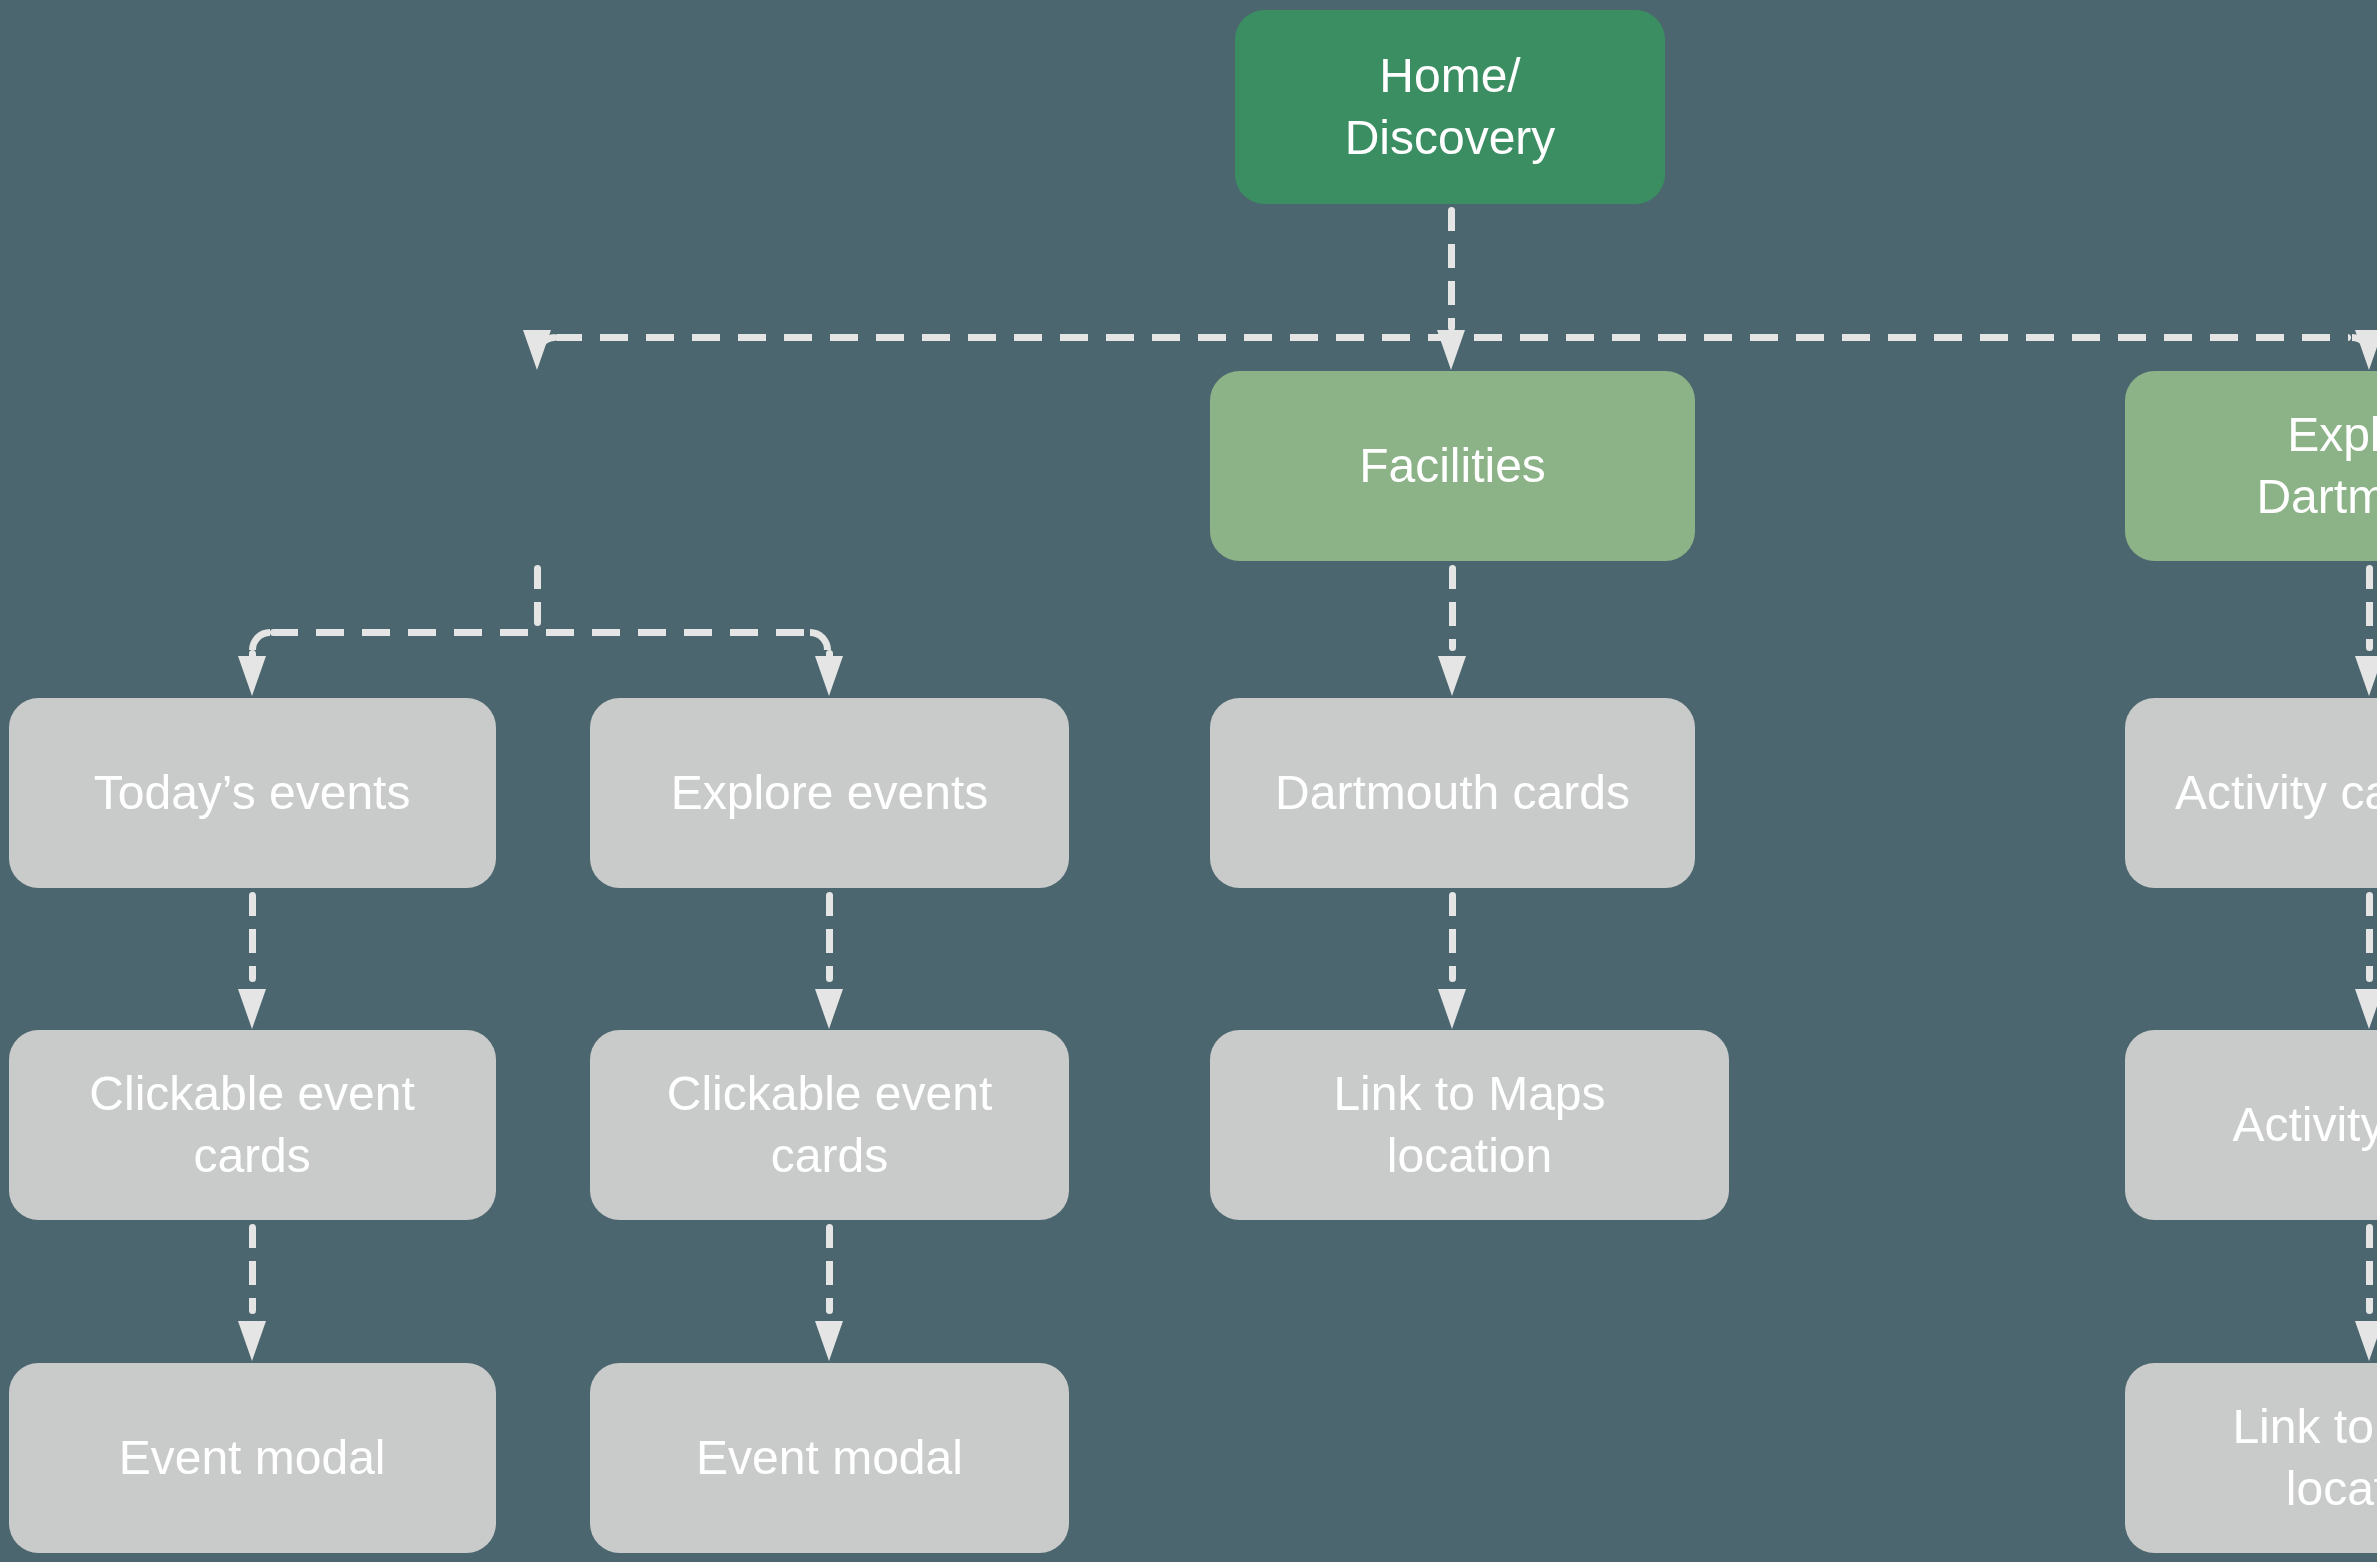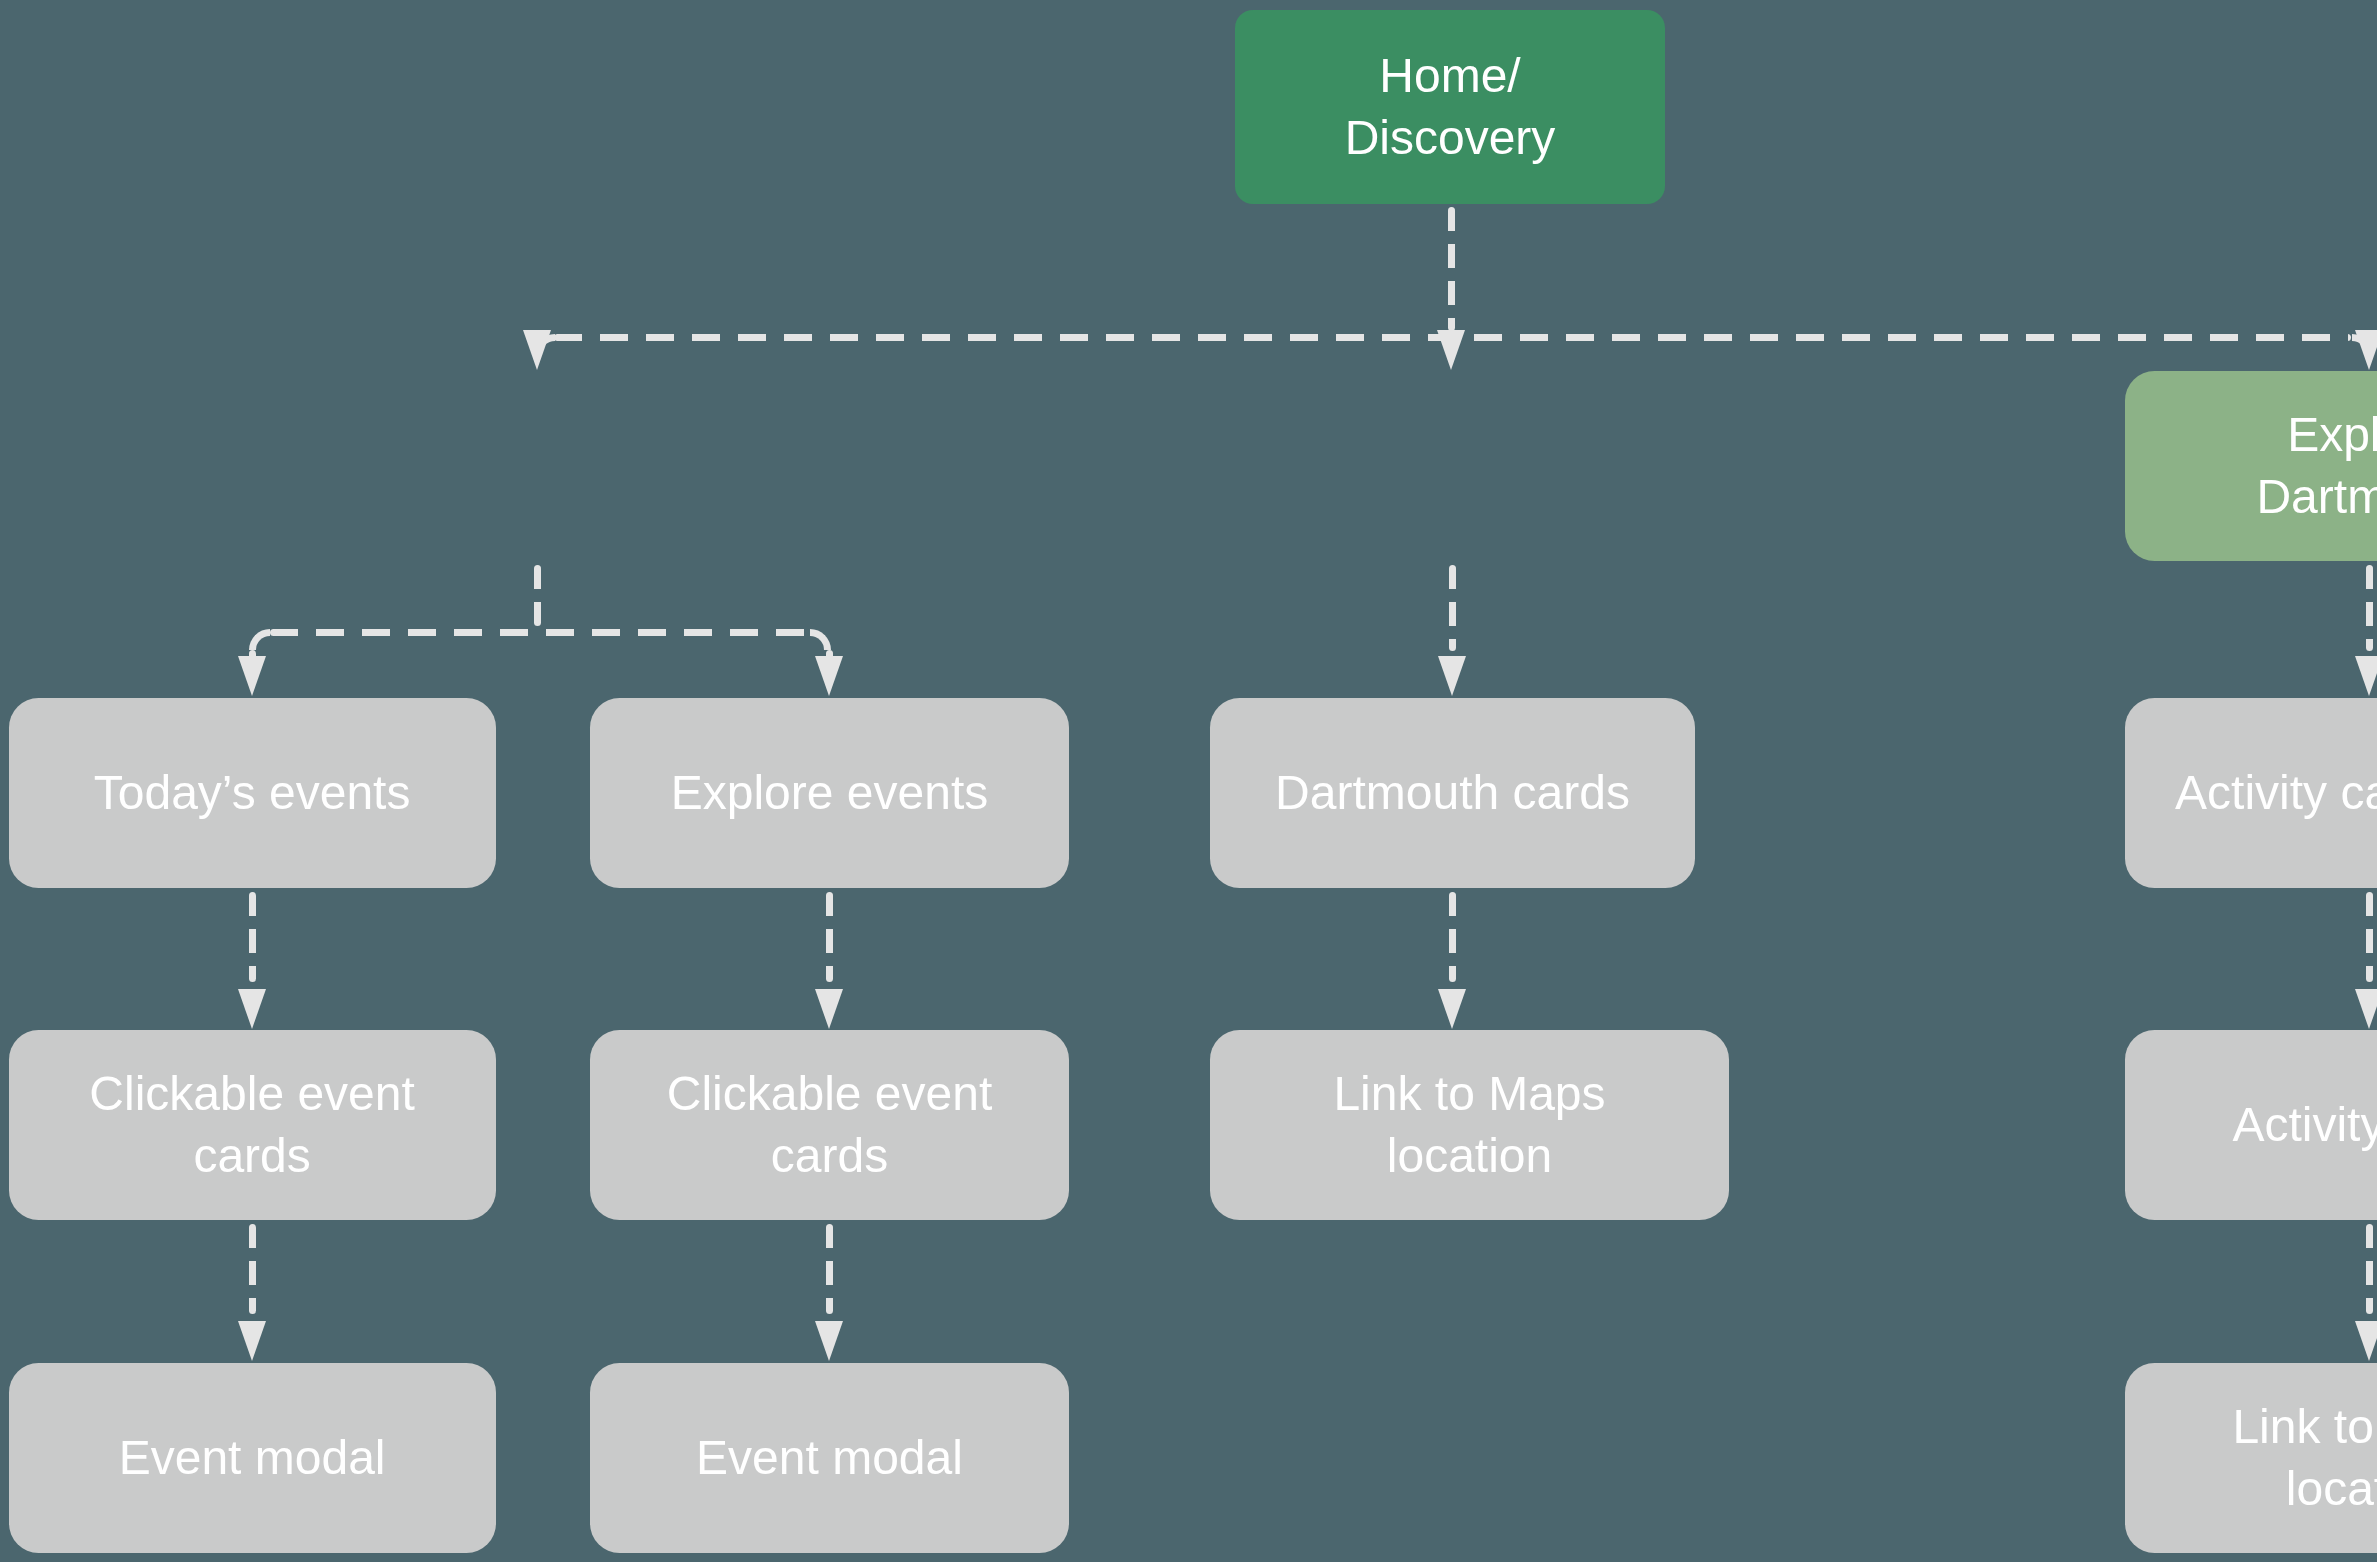--- a/index.html
+++ b/index.html
@@ -110,24 +110,25 @@
 
   <div class="vline" style="left:249px; top:1224px; height:90px;"></div>
   <div class="arrow" style="left:238px; top:1321px;"></div>
 
   <div class="vline" style="left:826px; top:1224px; height:90px;"></div>
   <div class="arrow" style="left:815px; top:1321px;"></div>
 
   <div class="vline" style="left:2366px; top:1224px; height:90px;"></div>
   <div class="arrow" style="left:2355px; top:1321px;"></div>
 
-  <div class="node root" style="left:1235px; top:9.5px; width:430px; height:194px;border-radius:18px;">Home/
+  <div class="node root" style="left:1235px; top:9.5px; width:430px; height:194px;">Home/
 Discovery</div>
 
 
+  <div class="node branch" style="left:1210px; top:371px; width:485px; height:190px;">Facilities</div>
 
   <div class="node branch" style="left:2125px; top:371px; width:487px; height:190px;">Explore
 Dartmouth</div>
 
   <div class="node leaf" style="left:8.6px; top:698px; width:487px; height:190px;">Today’s events</div>
 
   <div class="node leaf" style="left:590px; top:698px; width:479px; height:190px;">Explore events</div>
 
   <div class="node leaf" style="left:1210px; top:698px; width:485px; height:190px;">Dartmouth cards</div>
 

